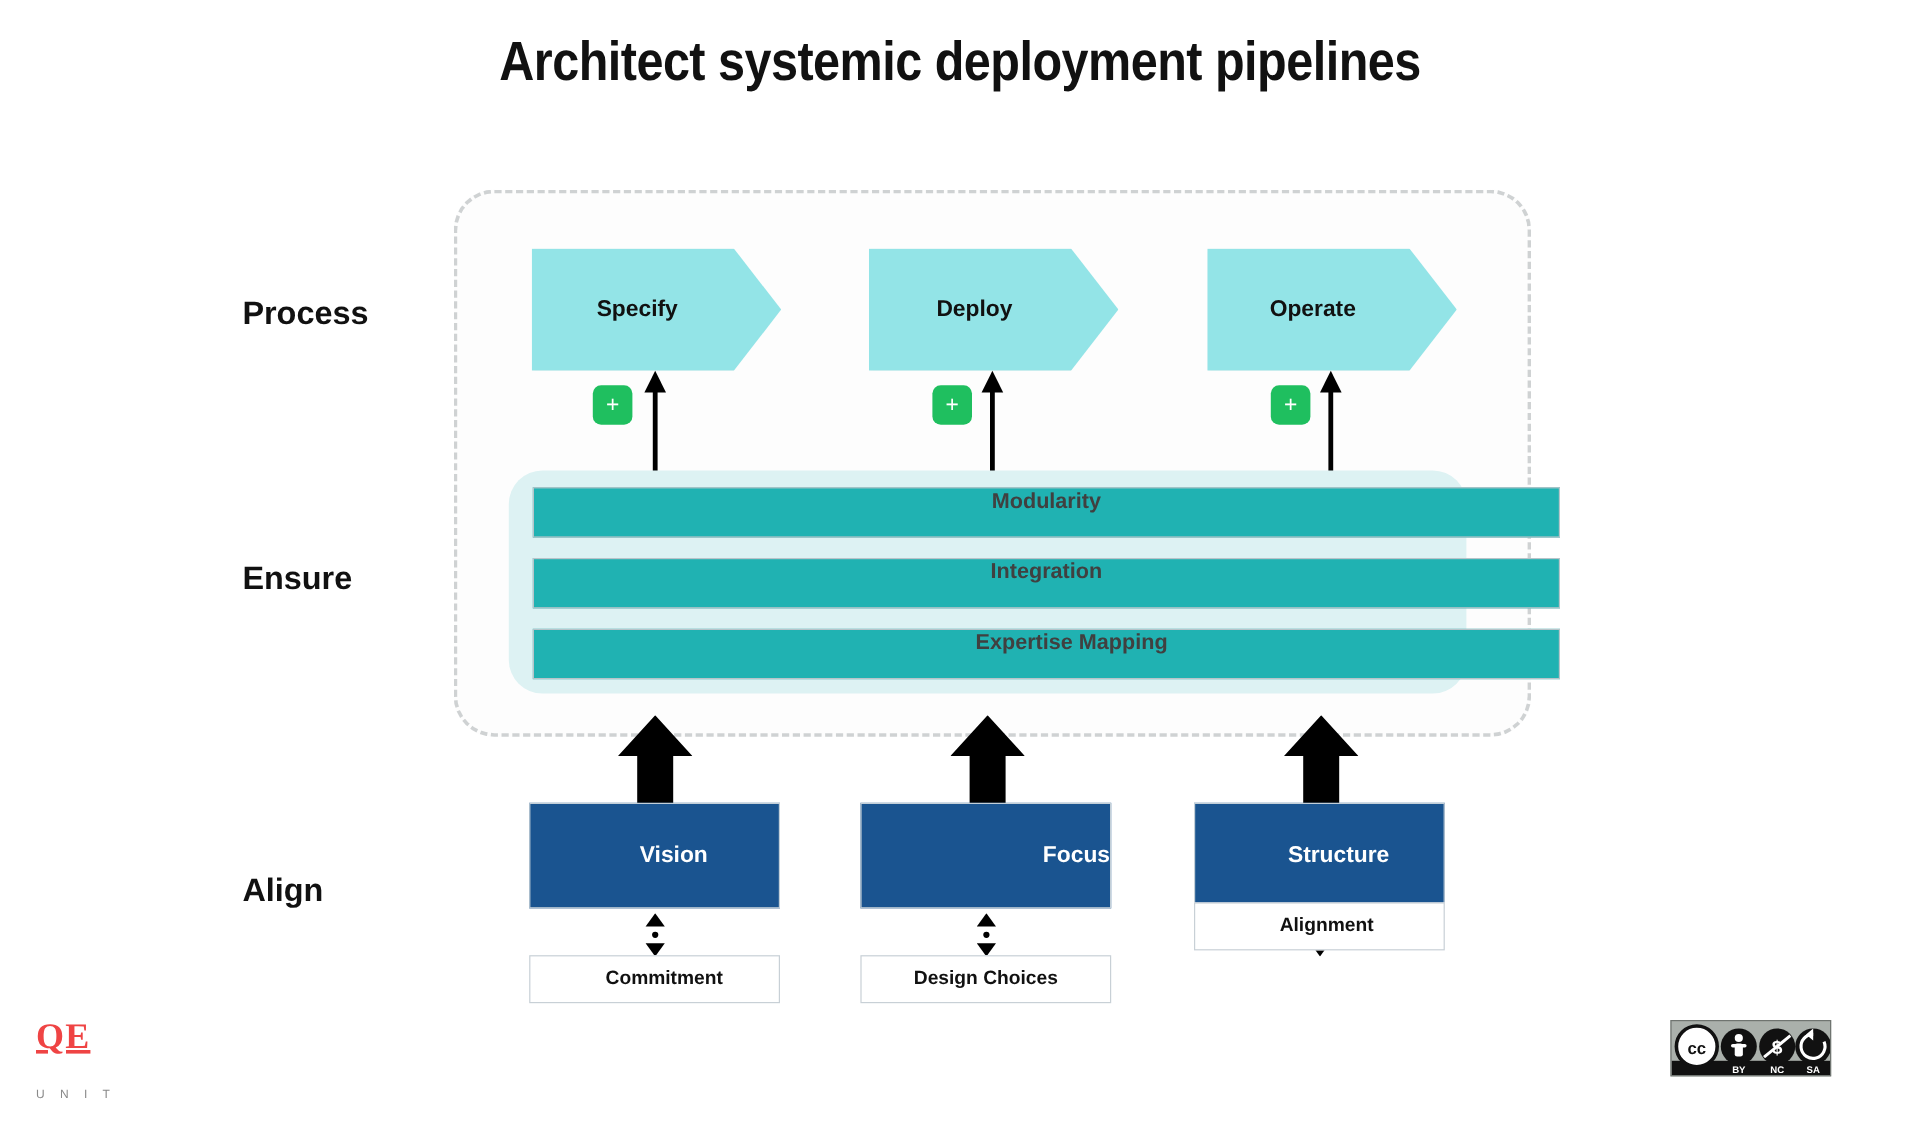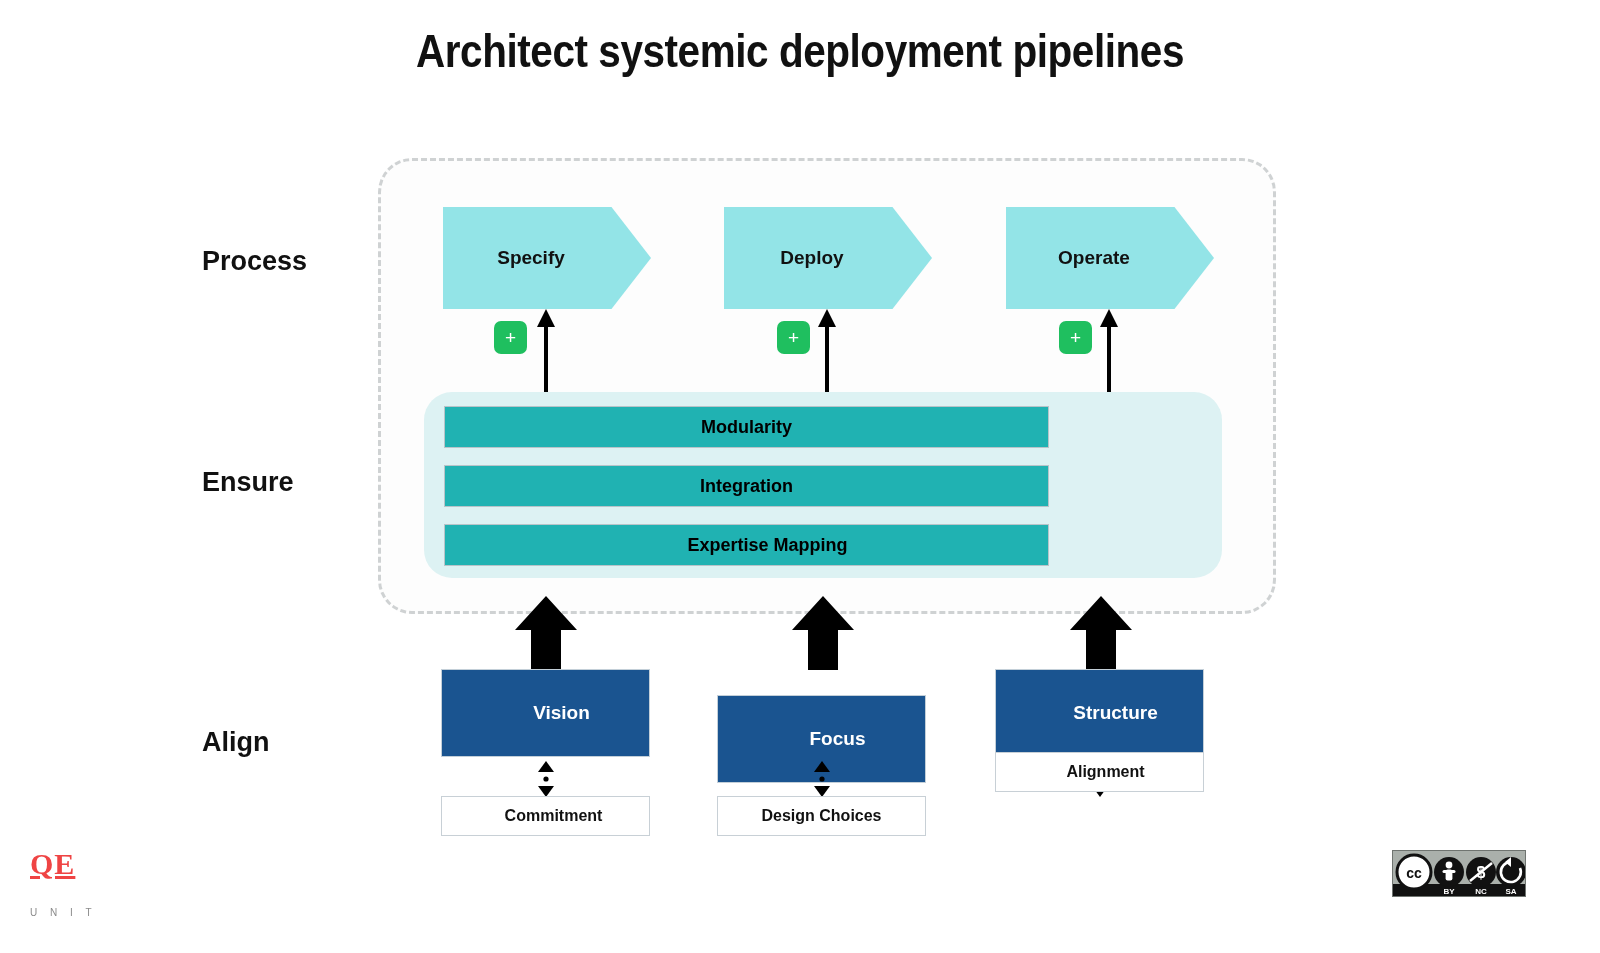--- a/index.html
+++ b/index.html
@@ -112,29 +112,29 @@
     left: 424px;
     top: 392px;
     width: 798px;
     height: 186px;
     background: #ddf2f3;
     border-radius: 28px;
   }
   .ensure-bar {
     position: absolute;
     left: 444px;
-    width: 605px;
+    width: 856px;
     height: 42px;
     background: #20b2b2;
     border: 1px solid #b8c4c9;
     box-sizing: border-box;
     display: flex;
-    align-items: center;
+    align-items: flex-start;
     justify-content: center;
-    color: #000000;
+    color: #404040;
     font-size: 18px;
     font-weight: bold;
   }
   #bar-modularity { top: 406px; }
   #bar-integration { top: 465px; }
   #bar-expertise  { top: 524px; padding-left: 42px; }
 
   
   .thick-arrow {
     position: absolute;
@@ -155,21 +155,21 @@
     box-sizing: border-box;
     display: flex;
     align-items: center;
     justify-content: center;
     color: #ffffff;
     font-size: 19px;
     font-weight: bold;
     padding-left: 32px;
   }
   #align-vision    { left: 441px; top: 669px; }
-  #align-focus     { left: 717px; top: 695px; }
+  #align-focus     { left: 717px; top: 669px; justify-content: flex-end; }
   #align-structure { left: 995px; top: 669px; }
 
   
   .dbl-arrow {
     position: absolute;
     width: 22px;
     height: 36px;
   }
   #dbl-1 { left: 535px;  top: 761px; }
   #dbl-2 { left: 811px;  top: 761px; }

